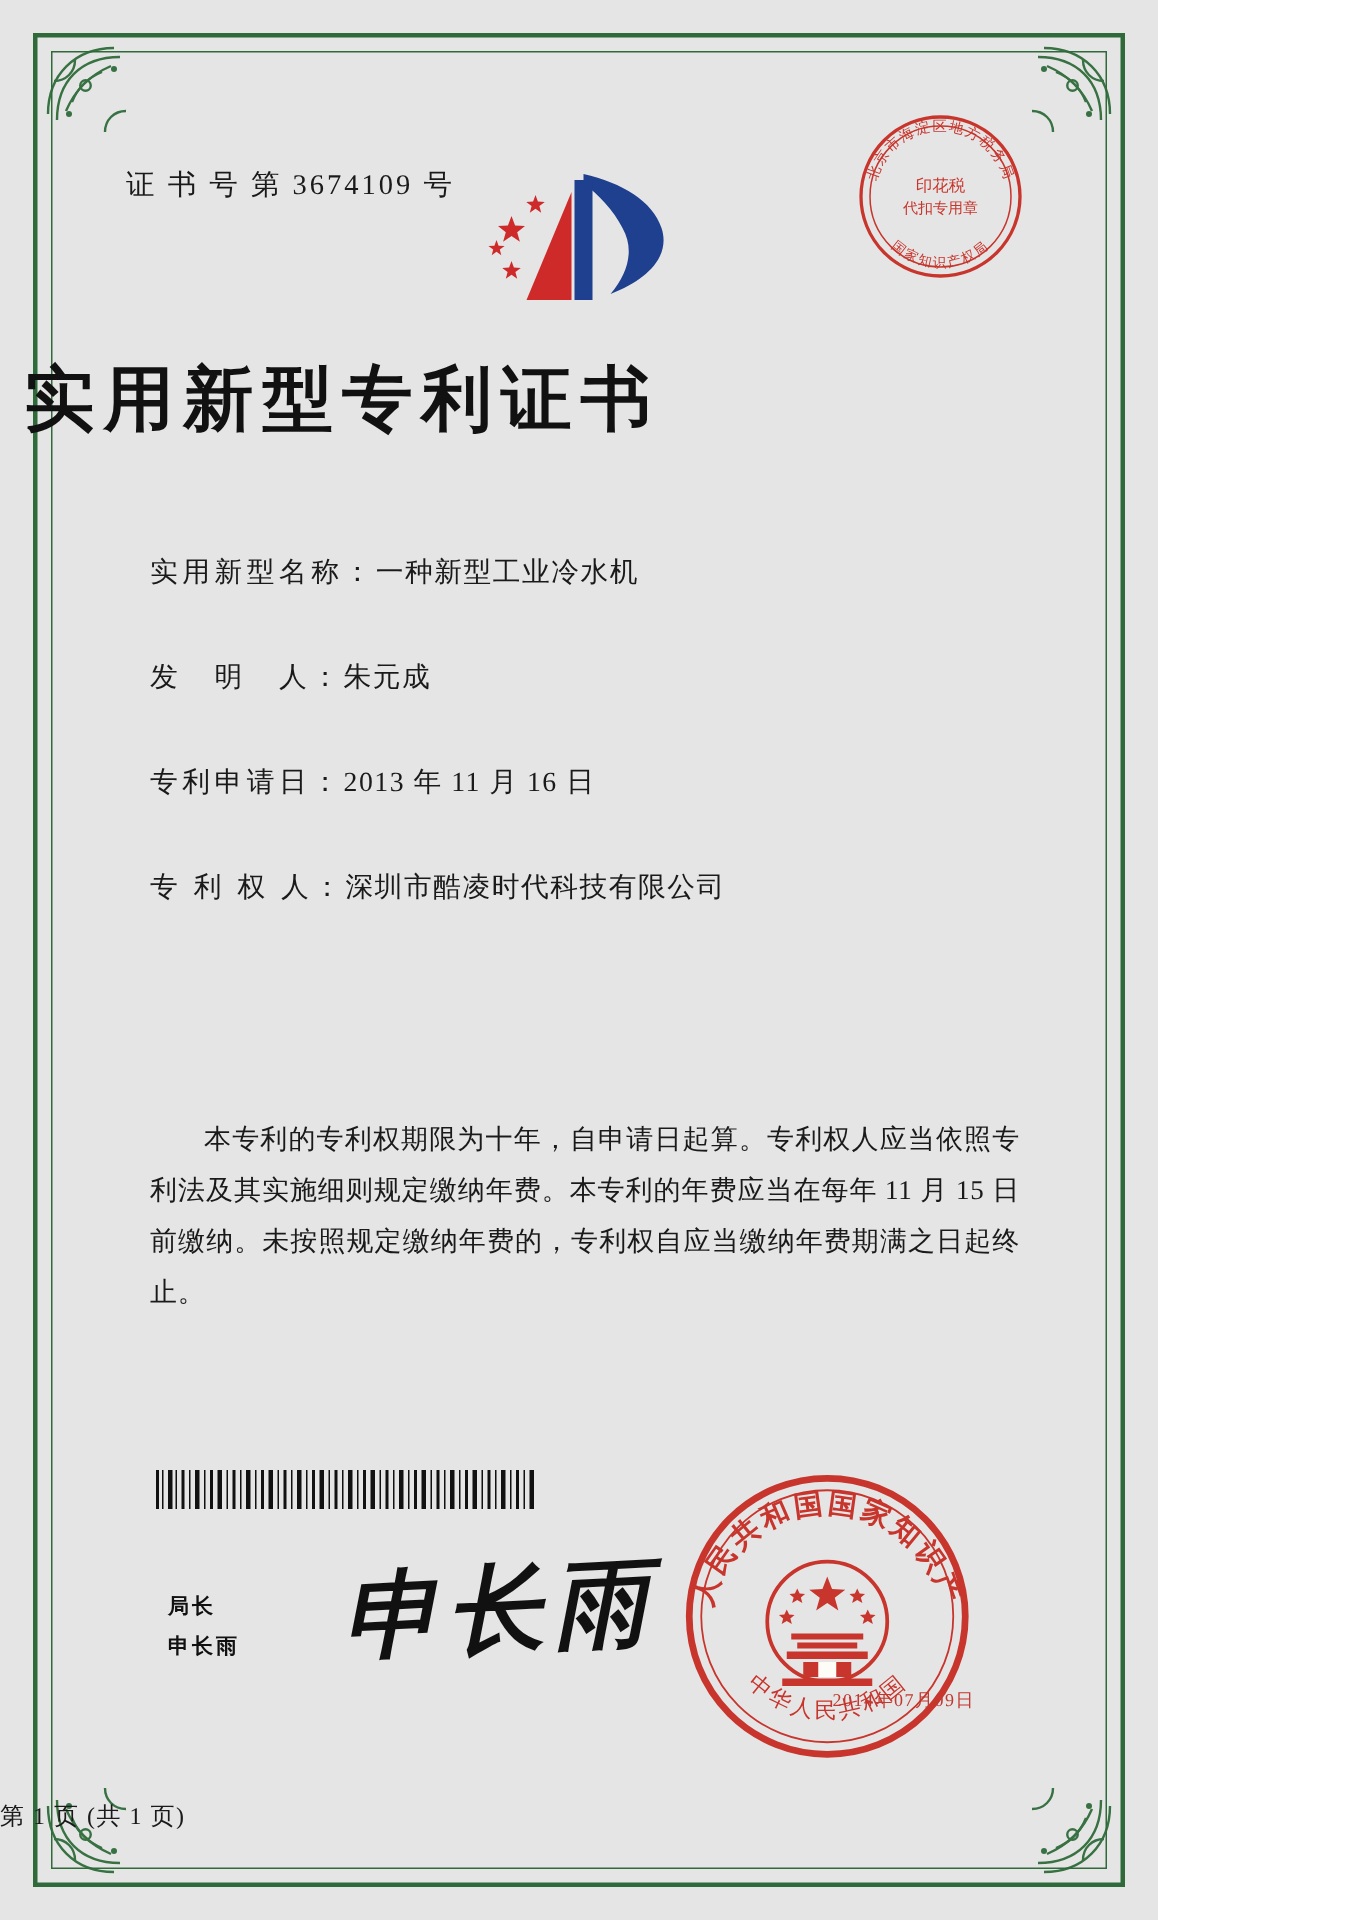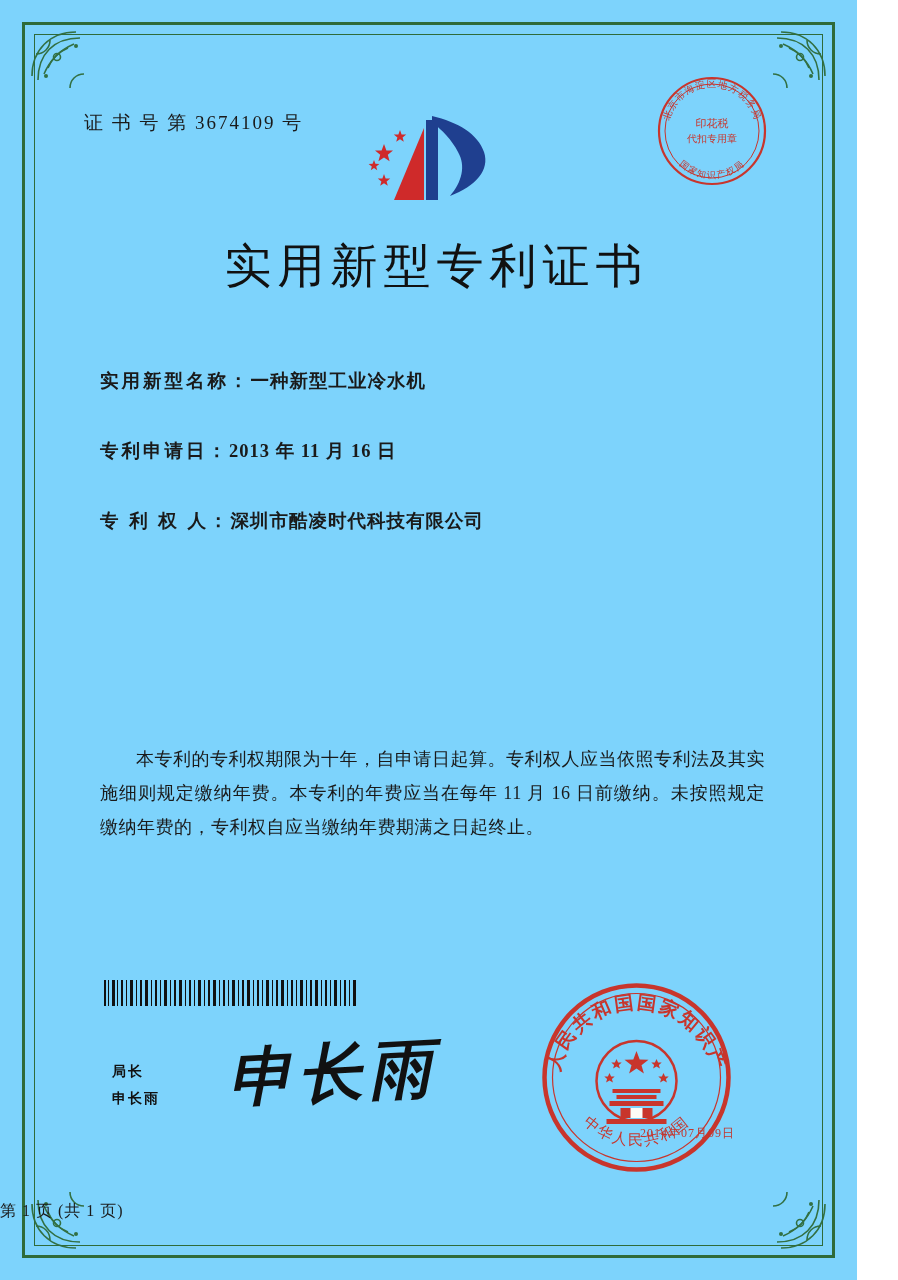--- a/index.html
+++ b/index.html
@@ -5,23 +5,23 @@
   html, body {
     margin: 0;
     padding: 0;
     background: #ffffff;
   }
   body {
     font-family: "Liberation Serif", "DejaVu Serif", serif;
   }
   .page {
     position: relative;
-    width: 857px;
+    width: 772px;
     height: 1280px;
-    background: #7dd3fc;
+    background: #e5e5e5;
     overflow: hidden;
   }
   
   .border-outer {
     position: absolute;
     left: 22px;
     top: 22px;
     right: 22px;
     bottom: 22px;
     border: 3px solid #2f6b3a;
@@ -72,42 +72,40 @@
     top: 72px;
     width: 118px;
     height: 118px;
   }
 
   .title {
     position: absolute;
     left: 0;
     right: 0;
     top: 235px;
-    text-align: center;
     font-size: 47px;
-    font-weight: normal;
+    font-weight: bold;
     letter-spacing: 6px;
     color: #111;
     font-family: "Liberation Serif", "DejaVu Serif", serif;
     padding-left: 16px;
   }
 
   .fields {
     position: absolute;
     left: 100px;
     top: 368px;
     right: 90px;
   }
   .field {
     font-size: 18.5px;
     color: #1a1a1a;
     margin-bottom: 45px;
     letter-spacing: 1px;
     white-space: nowrap;
-    font-weight: bold;
   }
   .field .lbl { letter-spacing: 3px; }
   .field .val { letter-spacing: 1px; }
 
   .paragraphs {
     position: absolute;
     left: 100px;
     right: 92px;
     top: 742px;
     font-size: 18px;
@@ -299,29 +297,32 @@
     </svg>
   </div>
 
   <div class="title">实用新型专利证书</div>
 
   <div class="fields">
     <div class="field">
       <span class="lbl">实用新型名称：</span><span class="val">一种新型工业冷水机</span>
     </div>
     <div class="field">
+      <span class="lbl">发　明　人：</span><span class="val">朱元成</span>
+    </div>
+    <div class="field">
       <span class="lbl">专利申请日：</span><span class="val">2013 年 11 月 16 日</span>
     </div>
     <div class="field">
       <span class="lbl">专 利 权 人：</span><span class="val">深圳市酷凌时代科技有限公司</span>
     </div>
   </div>
 
   <div class="paragraphs">
-    <p>本专利的专利权期限为十年，自申请日起算。专利权人应当依照专利法及其实施细则规定缴纳年费。本专利的年费应当在每年 11 月 16 日前缴纳。未按照规定缴纳年费的，专利权自应当缴纳年费期满之日起终止。</p>
+    <p>本专利的专利权期限为十年，自申请日起算。专利权人应当依照专利法及其实施细则规定缴纳年费。本专利的年费应当在每年 11 月 15 日前缴纳。未按照规定缴纳年费的，专利权自应当缴纳年费期满之日起终止。</p>
   </div>
 
   <div class="barcode">
     <svg width="252" height="26" viewBox="0 0 252 26" preserveAspectRatio="none">
       <g fill="#111">
         <rect x="0" y="0" width="2" height="26"></rect>
           <rect x="4" y="0" width="1" height="26"></rect>
         <rect x="8" y="0" width="3" height="26"></rect>
           <rect x="13" y="0" width="1" height="26"></rect>
         <rect x="17" y="0" width="2" height="26"></rect>

